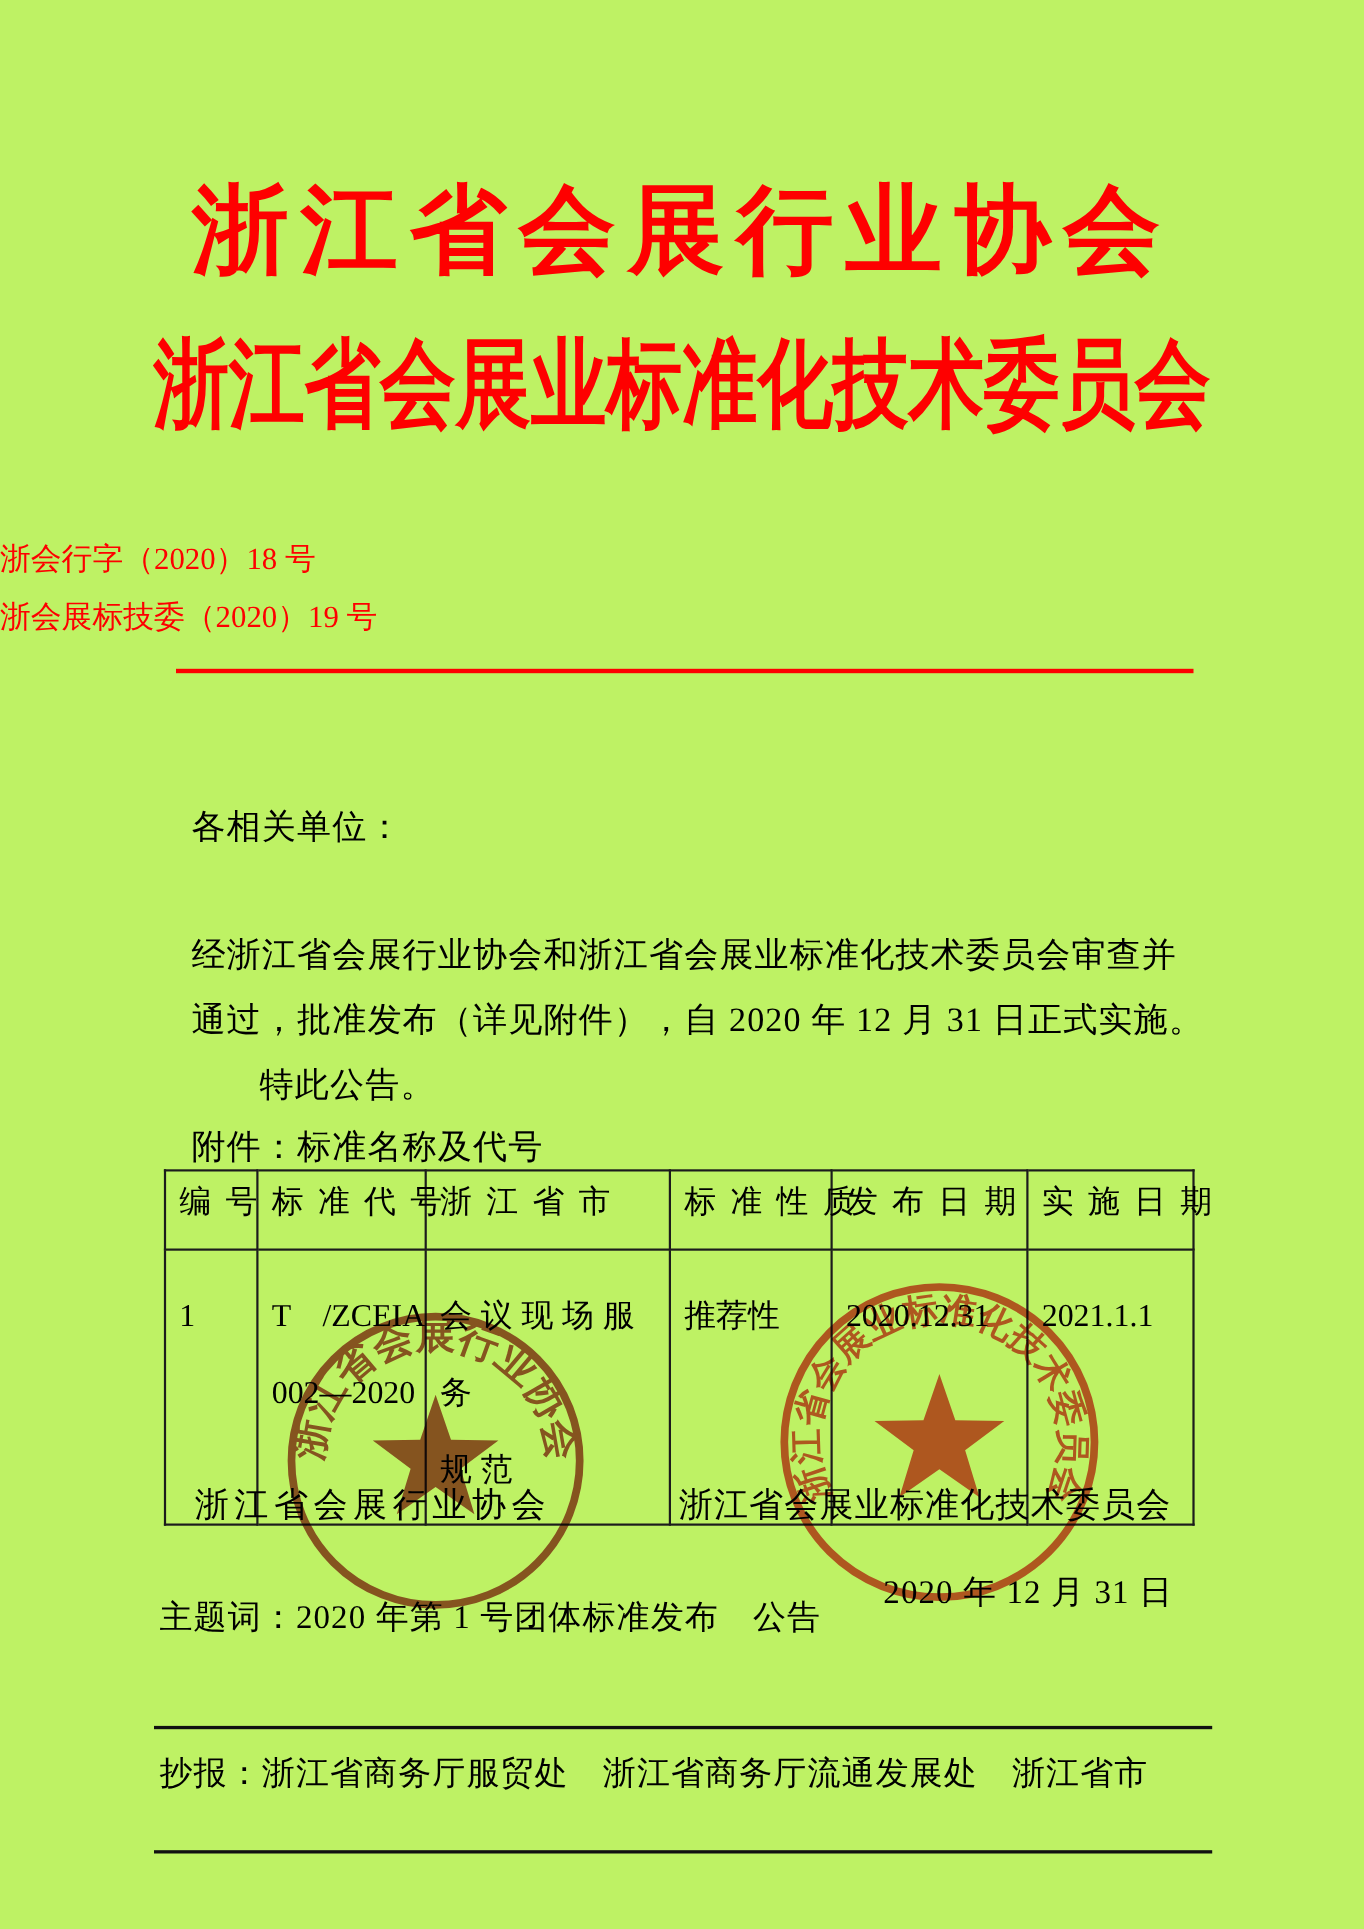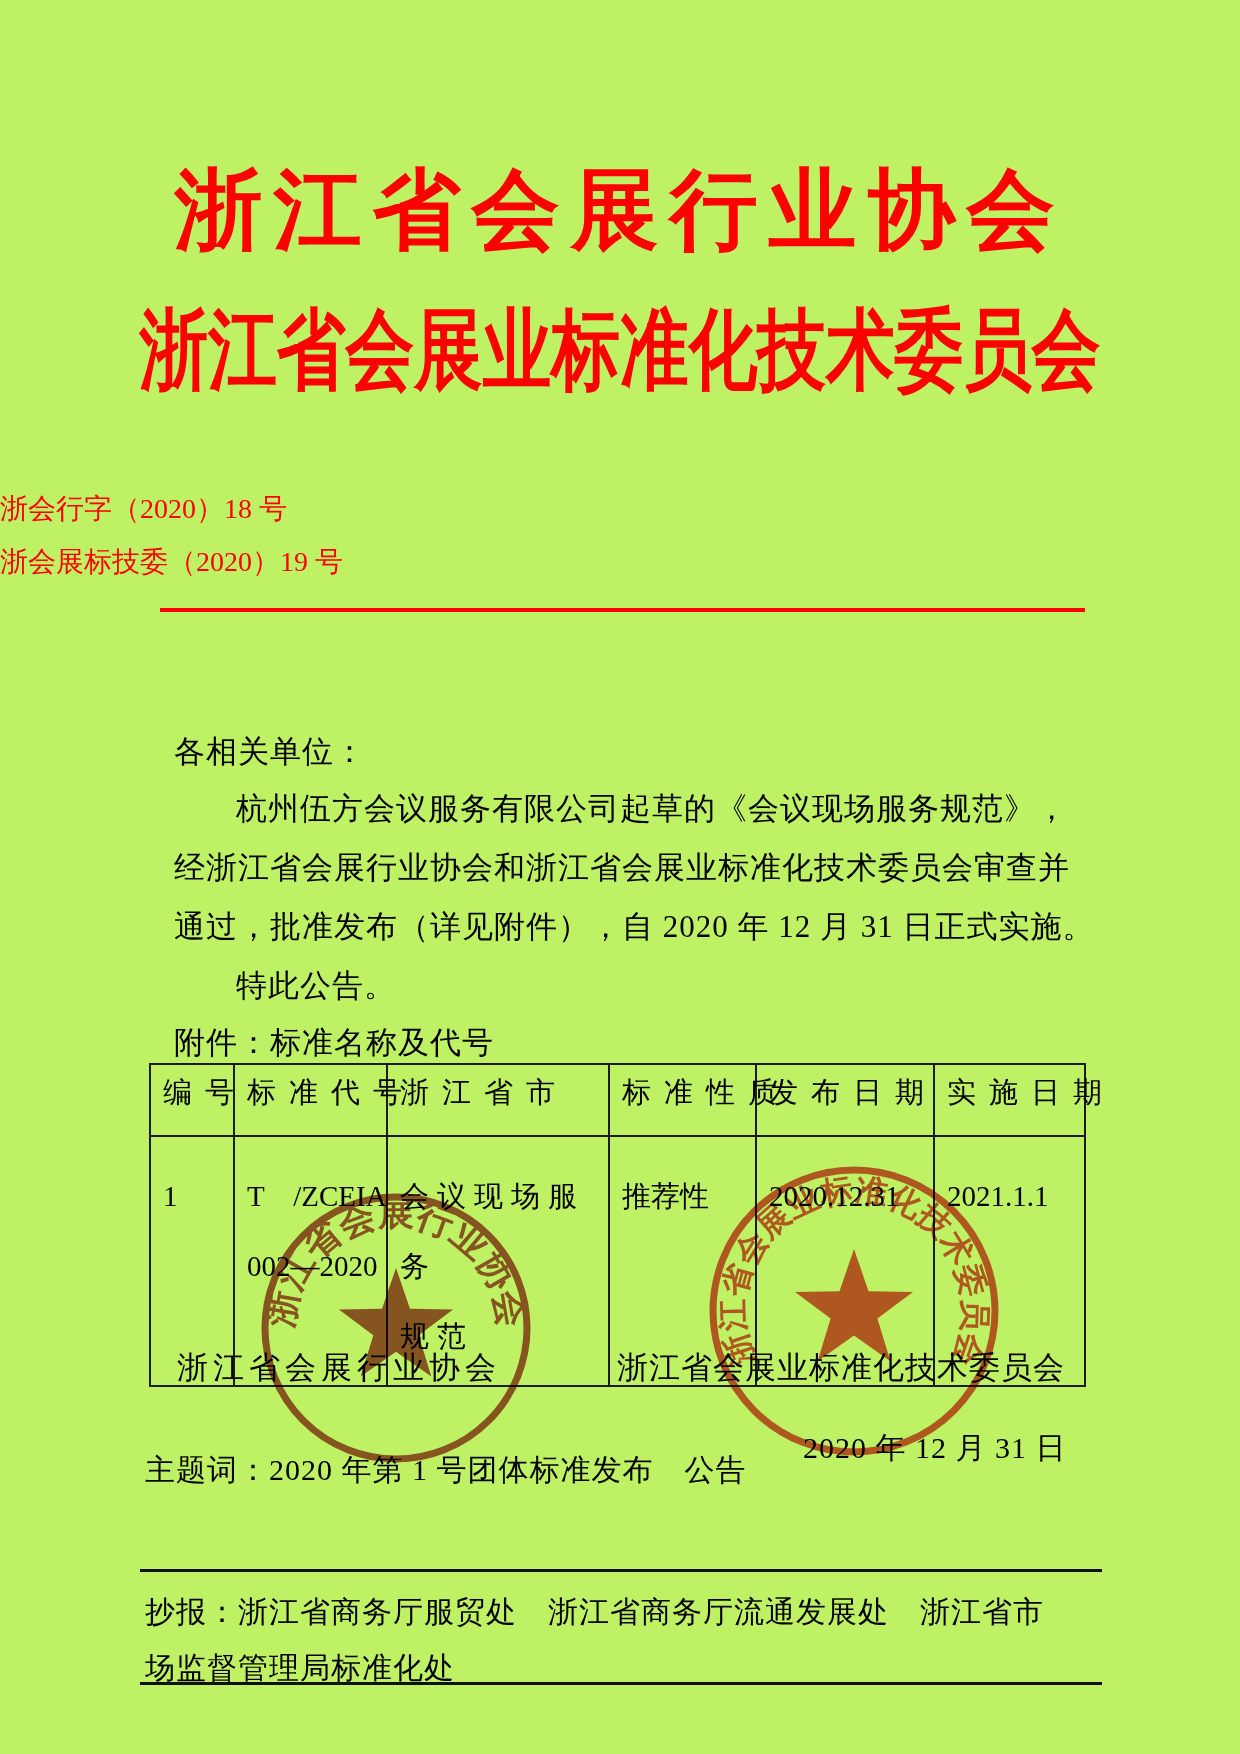--- a/index.html
+++ b/index.html
@@ -100,21 +100,20 @@
 
   <div class="abs org1">浙江省会展行业协会</div>
   <div class="abs org2">
     <span class="squeeze">浙江省会展业标准化技术委员会</span>
   </div>
   <div class="abs docno docno1">浙会行字（2020）18 号</div>
   <div class="abs docno docno2">浙会展标技委（2020）19 号</div>
   <div class="abs red-rule"></div>
 
   <div class="abs bodyline salutation">各相关单位：</div>
-  <div class="abs bodyline p-line1">杭州伍方会议服务有限公司起草的《会议现场服务规范》，</div>
   <div class="abs bodyline p-line2">经浙江省会展行业协会和浙江省会展业标准化技术委员会审查并</div>
   <div class="abs bodyline p-line3">通过，批准发布（详见附件），自 2020 年 12 月 31 日正式实施。</div>
   <div class="abs bodyline p-closing">特此公告。</div>
   <div class="abs bodyline attachment">附件：标准名称及代号</div>
 
   <table class="std">
     <colgroup>
       <col style="width:84px">
         <col style="width:153px">
         <col style="width:222px">
@@ -162,16 +161,15 @@
     <path id="arc-right" d="M -91.3 61.6 A 110 110 0 1 1 91.3 61.6" fill="none"></path>
     <text font-size="32" font-weight="bold" fill="#e73f2f" font-family="Liberation Serif, DejaVu Serif, serif">
       <textPath href="#arc-right" startOffset="50%" text-anchor="middle">浙江省会展业标准化技术委员会</textPath>
     </text>
     <polygon fill="#e73f2f" points="0,-62 14.5,-19.8 59,-19.1 23.4,7.5 36.4,50.2 0,24.6 -36.4,50.2 -23.4,7.5 -59,-19.1 -14.5,-19.8"></polygon>
   </svg>
 
   <div class="abs kw-line">主题词：2020 年第 1 号团体标准发布　公告</div>
   <div class="abs foot-rule foot-rule1"></div>
   <div class="abs cc-line1">抄报：浙江省商务厅服贸处　浙江省商务厅流通发展处　浙江省市</div>
-  <div class="abs cc-line2">场监督管理局标准化处</div>
   <div class="abs foot-rule foot-rule2"></div>
 
 </div>
 
 </body></html>

